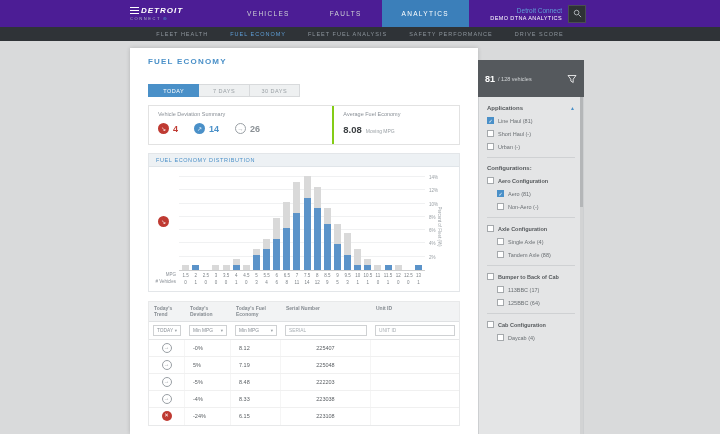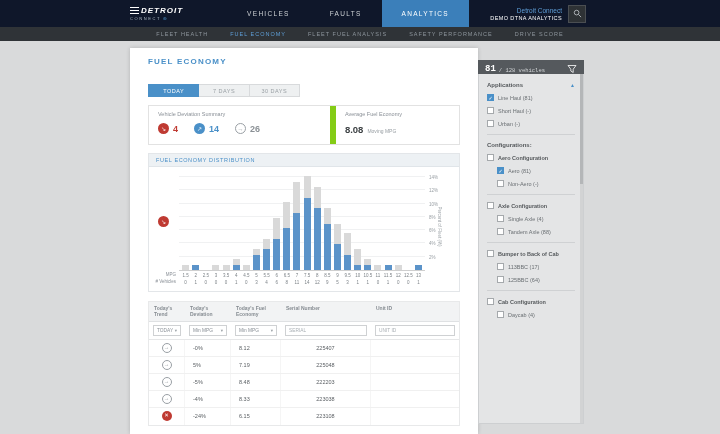--- a/index.html
+++ b/index.html
@@ -1,20 +1,20 @@
 <!DOCTYPE html>
 <html><head>
 <meta charset="utf-8">
 <style>
   * { box-sizing: border-box; margin: 0; padding: 0; }
   html,body { width:720px; height:434px; overflow:hidden; }
   body { font-family:"Liberation Sans", sans-serif; background:#d9dadb; position:relative; }
 
   
-  .topbar { height:27px; background:#0f172a; display:flex; }
+  .topbar { height:27px; background:#4c1d95; display:flex; }
   .topbar-inner { margin-left:130px; width:456px; display:flex; align-items:stretch; }
   .logo { display:flex; flex-direction:column; justify-content:center; gap:1px; }
   .logo-main { display:flex; align-items:center; gap:2px; color:#fff; font-weight:bold; font-style:italic; font-size:8px; letter-spacing:1px; }
   .logo-stripes { width:9px; height:7px; background:repeating-linear-gradient(to bottom,#fff 0 1.4px,transparent 1.4px 2.8px); }
   .logo-sub { color:#aebac4; font-size:4px; letter-spacing:1.6px; display:flex; align-items:center; gap:2px; }
   .logo-mark { color:#4a90c8; font-size:4.5px; }
   .topnav { display:flex; margin-left:44px; }
   .topnav-item { padding:0 20px; display:flex; align-items:center; font-size:6.5px; letter-spacing:1.3px; color:#cfd3d6; cursor:pointer; }
   .topnav-item.active { background:#3b7fba; color:#fff; }
   .account { margin-left:auto; display:flex; flex-direction:column; justify-content:center; text-align:right; gap:1px; }
@@ -43,21 +43,21 @@
   .summary-icons { display:flex; gap:16px; margin-top:6px; align-items:center; }
   .sum-item { display:flex; align-items:center; gap:4px; }
   .sum-item .count { font-size:9px; font-weight:bold; }
   .circle-icon { width:11px; height:11px; border-radius:50%; display:inline-flex; align-items:center; justify-content:center; font-size:6px; line-height:1; flex:none; }
   .sum-item.down .circle-icon { background:#bf3a32; color:#fff; }
   .sum-item.down .count { color:#bf3a32; }
   .sum-item.up .circle-icon { background:#4a90c8; color:#fff; }
   .sum-item.up .count { color:#4a90c8; }
   .sum-item.steady .circle-icon { background:#fff; border:1px solid #9aa0a5; color:#9aa0a5; }
   .sum-item.steady .count { color:#8b9196; }
-  .summary-right { flex:1; border-left:6px solid #84cc16; padding:5px 9px; }
+  .summary-right { flex:1; border-left:2px solid #84cc16; padding:5px 9px; }
   .avg-line { margin-top:7px; display:flex; align-items:baseline; gap:4px; }
   .avg-value { font-size:9.5px; font-weight:bold; color:#3c4043; }
   .avg-unit { font-size:5px; color:#9aa0a5; }
 
   
   .dist-panel { margin-top:8px; border:1px solid #e3e6e9; }
   .dist-header { height:13px; background:#edf1f4; border-bottom:1px solid #e0e5e9; display:flex; align-items:center; padding:0 7px; color:#4a90c8; font-size:5.5px; letter-spacing:.6px; }
   .chart-area { position:relative; padding:10px 8px 6px 6px; }
   .plot-row { display:flex; }
   .plot-gutter { width:24px; position:relative; flex:none; }
@@ -89,21 +89,21 @@
   .trow:last-child { border-bottom:none; }
   .td { padding-left:8px; border-right:1px solid #f5f5f5; height:100%; display:flex; align-items:center; }
   .td:last-child { border-right:none; }
   .t-center { justify-content:center; padding-left:0; }
   .row-icon { width:10px; height:10px; border-radius:50%; display:inline-flex; align-items:center; justify-content:center; font-size:5.5px; line-height:1; }
   .row-icon.steady { background:#fff; border:1px solid #9aa0a5; color:#9aa0a5; }
   .row-icon.down { background:#bf3a32; color:#fff; }
 
   
   .sidebar { position:absolute; left:478px; top:19px; width:106px; height:calc(100% - 19px); }
-  .sidebar-header { height:14px; background:#55595d; color:#fff; display:flex; align-items:flex-end; padding:0 7px;font-family:Liberation Mono, monospace; }
+  .sidebar-header { height:37px; background:#55595d; color:#fff; display:flex; align-items:center; padding:0 7px; }
   .count-bold { font-size:9px; font-weight:bold; }
   .count-rest { font-size:5.5px; margin-left:3px; color:#d2d5d7; }
   .funnel { margin-left:auto; display:flex; }
   .sidebar-body { background:#e4e5e6; border:1px solid #cdcfd1; border-top:none; height:calc(100% - 24px); padding:6px 8px; position:relative; overflow:hidden; }
   .side-scroll-track { position:absolute; right:0; top:0; bottom:0; width:3px; background:#d2d3d4; }
   .side-scroll-thumb { position:absolute; right:0; top:0; width:3px; height:110px; background:#b4b6b8; }
   .side-sec-title { display:flex; align-items:center; font-size:6px; font-weight:bold; color:#55595c; margin:2px 0 5px; }
   .collapse-arrow { margin-left:auto; color:#4a90c8; font-size:5px; cursor:pointer; }
   .chk-item { display:flex; align-items:center; gap:4px; margin:6px 0; cursor:pointer; }
   .chk { width:7px; height:7px; border:1px solid #a5a9ac; background:#fff; flex:none; font-size:5px; line-height:7px; text-align:center; color:#fff; }

